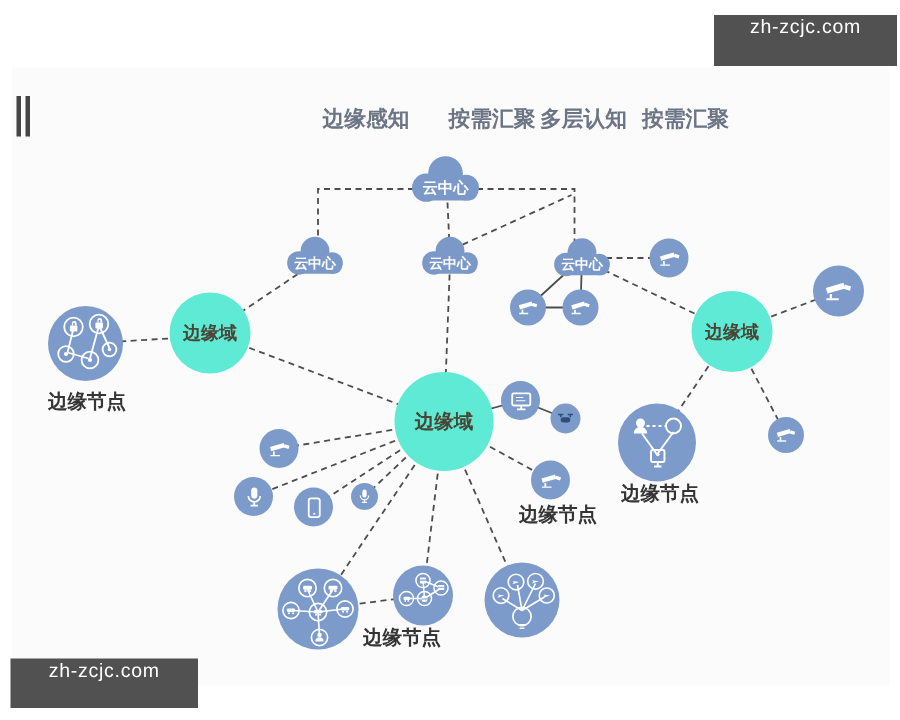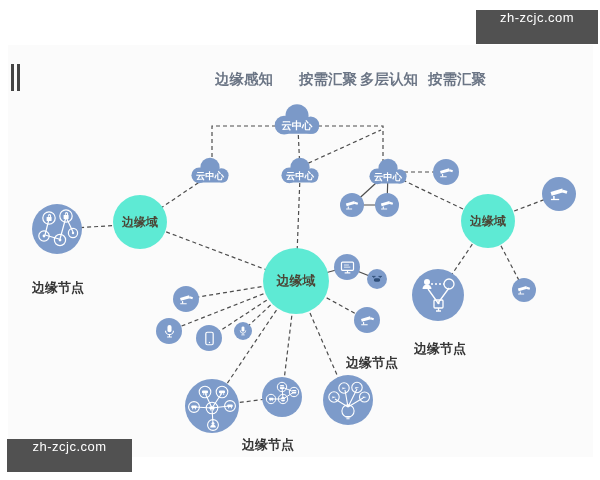--- a/index.html
+++ b/index.html
@@ -19,21 +19,21 @@
   .title{position:absolute;left:29px;top:66px;font-size:17.5px;font-weight:bold;color:#3d3d3d;z-index:4;}
   .concept{position:absolute;top:70px;font-size:14.5px;font-weight:bold;color:#6b7585;z-index:4;white-space:nowrap;}
 
   
   .lines{position:absolute;left:0;top:0;z-index:1;}
   .node{position:absolute;z-index:2;display:flex;align-items:center;justify-content:center;}
   .blue{background:#7d9bca;border-radius:50%;}
   .yellow{background:#5eead4;border-radius:50%;color:#4b4536;font-weight:bold;}
   .cloud-svg{position:absolute;z-index:2;}
   .edge-label{position:absolute;z-index:3;font-size:13px;font-weight:bold;color:#353535;
-              transform:translate(-50%,-50%);white-space:nowrap;margin-top:20px;}
+              transform:translate(-50%,-50%);white-space:nowrap;}
   .node svg{display:block;}
 </style>
 </head>
 <body>
 
 <div class="stage">
   <div class="panel"></div>
 
   <div class="watermark wm-tr">
     <span>zh-zcjc.com</span>

